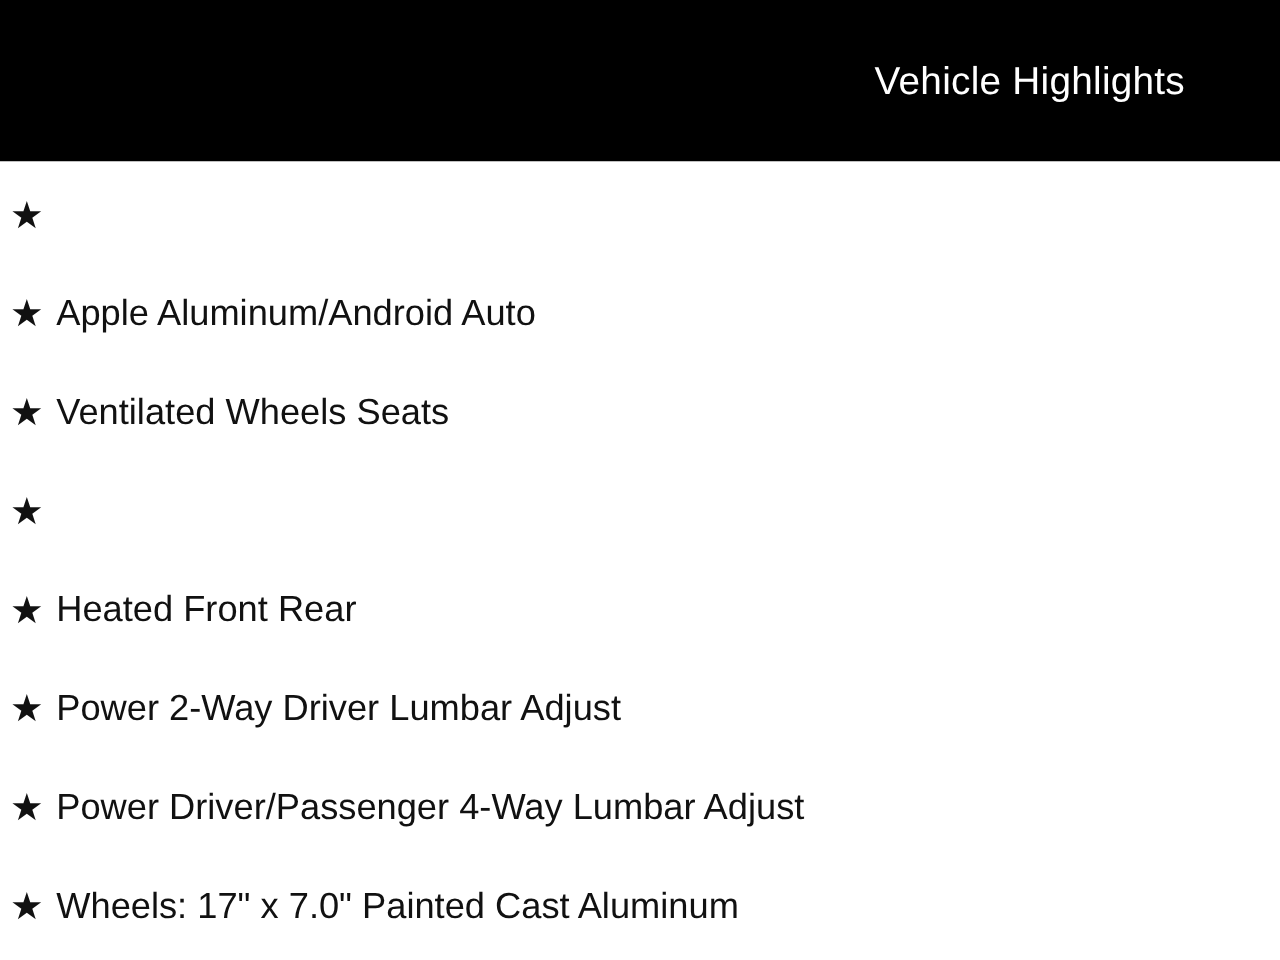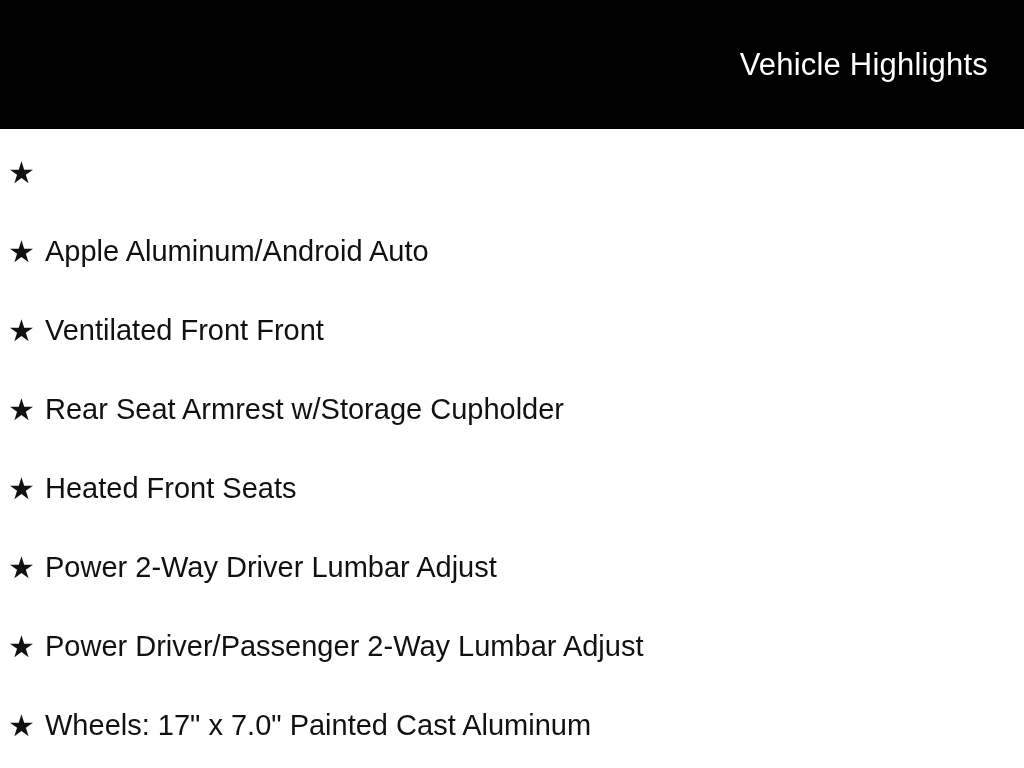--- a/index.html
+++ b/index.html
@@ -10,21 +10,21 @@
     overflow: hidden;
     font-family: "Liberation Sans", sans-serif;
   }
   .header {
     width: 100%;
     height: 129px;
     background: #000000;
     display: flex;
     align-items: center;
     justify-content: flex-end;
-    padding-right: 36px;
+    padding-right: 76px;
   }
   .header-title {
     color: #ffffff;
     font-size: 31px;
     font-weight: 400;
     letter-spacing: 0.2px;
   }
   .list {
     padding-top: 4px;
   }
@@ -58,35 +58,34 @@
 <div class="list">
   <div class="item">
     <span class="star">★</span>
   </div>
   <div class="item">
     <span class="star">★</span>
     <span class="label">Apple Aluminum/Android Auto</span>
   </div>
   <div class="item">
     <span class="star">★</span>
-    <span class="label">Ventilated Front Front</span>
+    <span class="label">Ventilated Wheels Seats</span>
   </div>
   <div class="item">
     <span class="star">★</span>
-    <span class="label">Rear Seat Armrest w/Storage Cupholder</span>
   </div>
   <div class="item">
     <span class="star">★</span>
-    <span class="label">Heated Front Seats</span>
+    <span class="label">Heated Front Rear</span>
   </div>
   <div class="item">
     <span class="star">★</span>
     <span class="label">Power 2-Way Driver Lumbar Adjust</span>
   </div>
   <div class="item">
     <span class="star">★</span>
-    <span class="label">Power Driver/Passenger 2-Way Lumbar Adjust</span>
+    <span class="label">Power Driver/Passenger 4-Way Lumbar Adjust</span>
   </div>
   <div class="item">
     <span class="star">★</span>
     <span class="label">Wheels: 17" x 7.0" Painted Cast Aluminum</span>
   </div>
 </div>
 
 </body></html>

